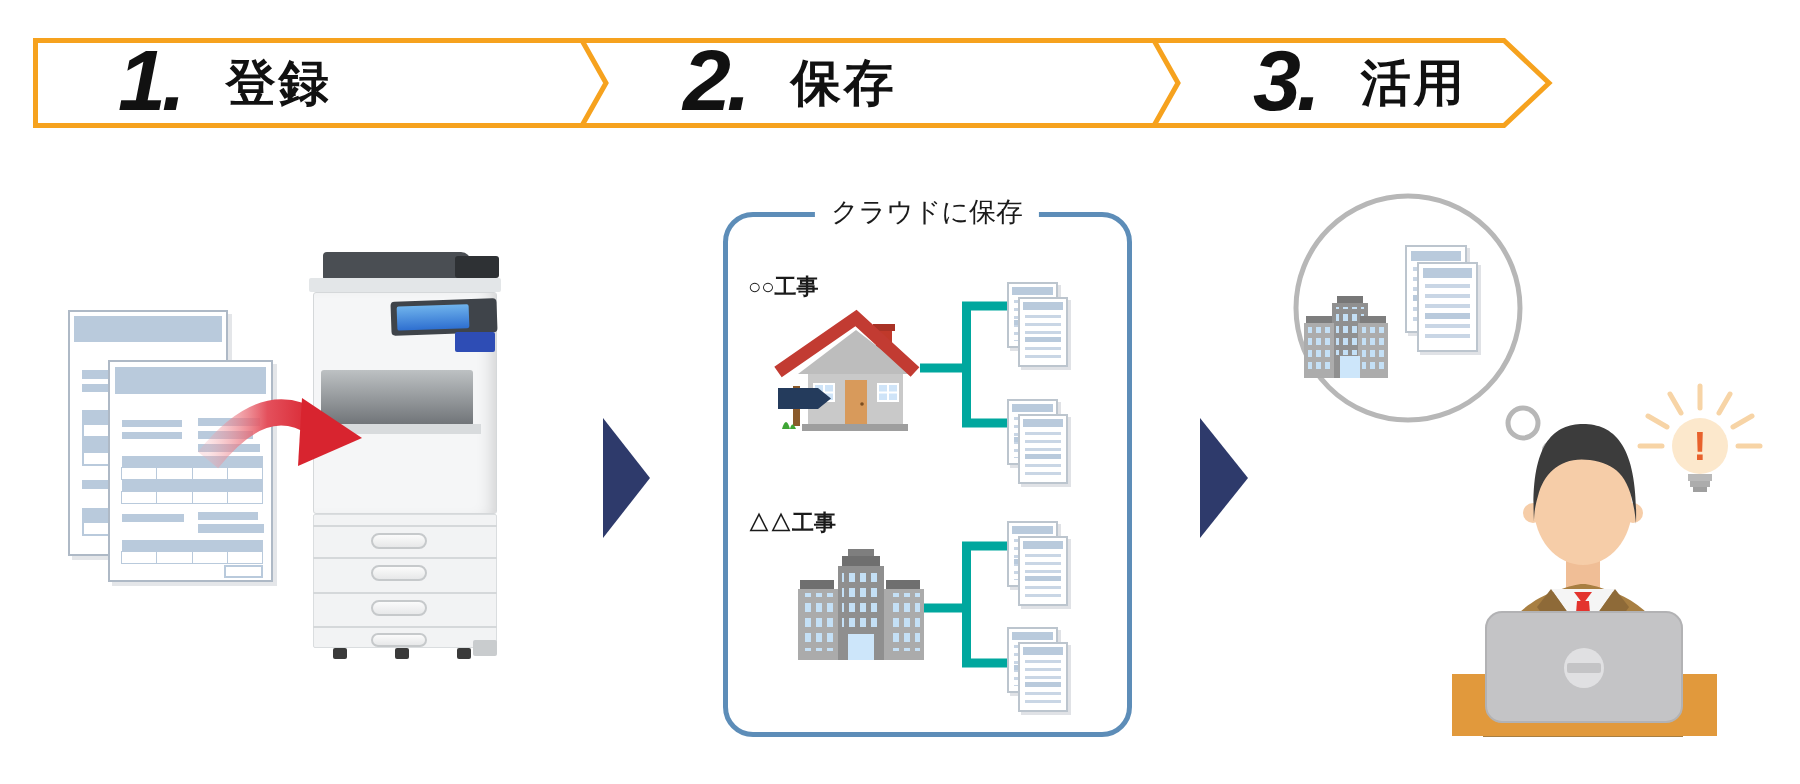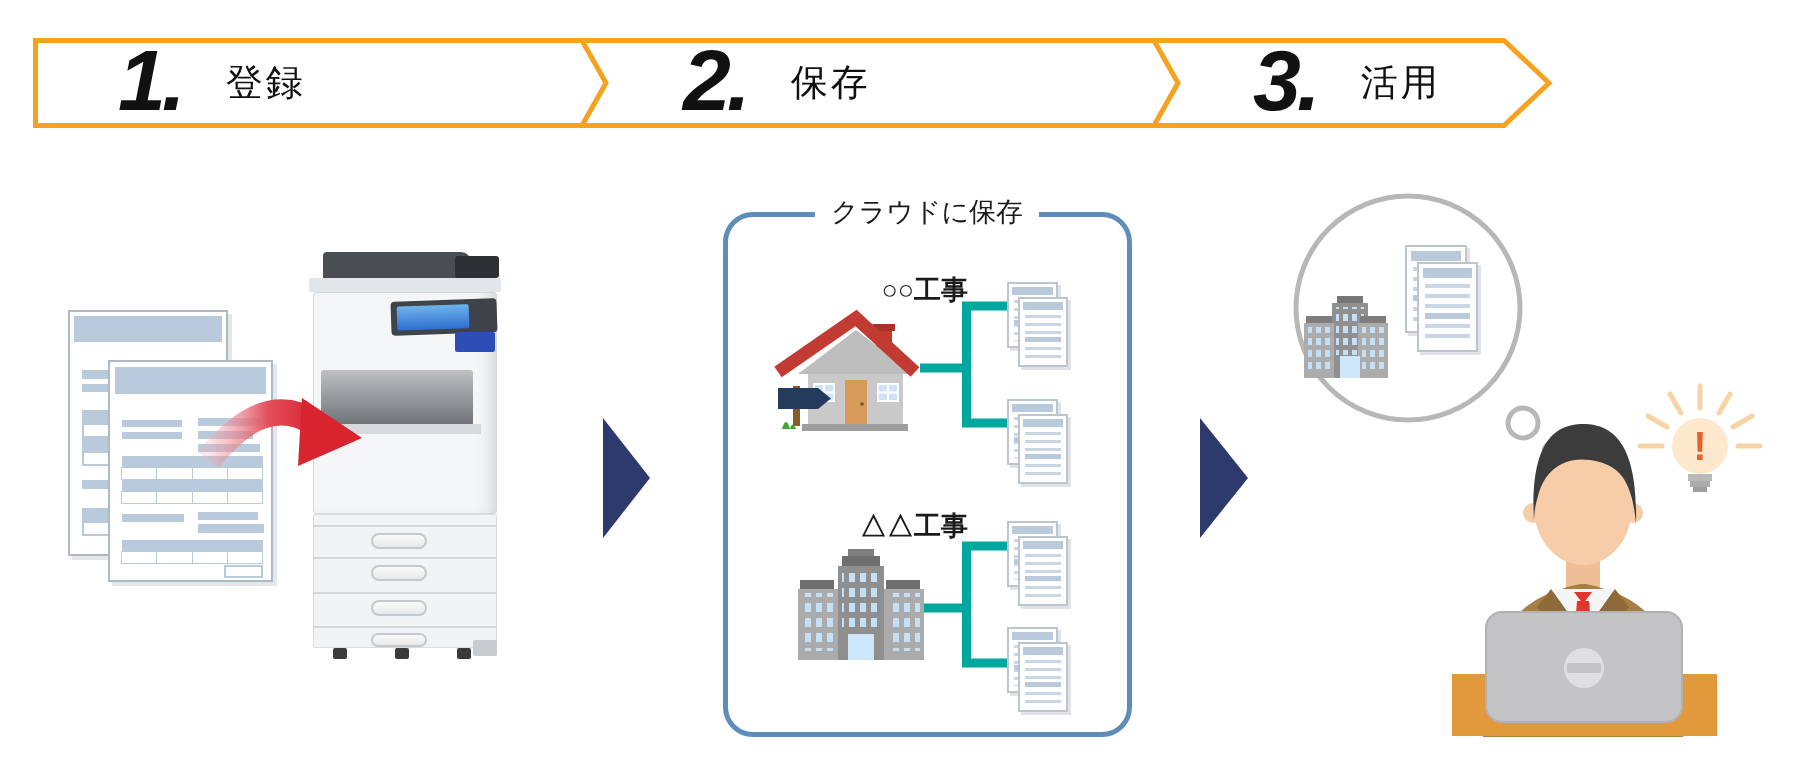--- a/index.html
+++ b/index.html
@@ -24,25 +24,25 @@
   .mini.front{width:50px;height:70px}
   .doc-md{position:absolute;width:62px;height:88px;background:#fff;border:2px solid #BCC5CE;box-shadow:3px 3px 0 rgba(130,140,155,.25)}
   .doc-md::before{content:"";position:absolute;left:4px;right:4px;top:4px;height:10px;background:#B9CADC}
   .doc-md::after{content:"";position:absolute;left:6px;right:6px;top:20px;bottom:7px;
     background:linear-gradient(#B9CADC,#B9CADC) 0 55%/100% 6px no-repeat,
     repeating-linear-gradient(180deg,#C9D6E5 0 4px,transparent 4px 10px)}
   .doc-md.front{width:61px;height:90px}
   
   .cloud-box{position:absolute;left:723px;top:212px;width:409px;height:525px;background:#fff;border:5px solid #5D8DB8;border-radius:30px}
   .cloud-legend{position:absolute;left:927px;top:194px;transform:translateX(-50%);background:#fff;padding:0 16px;font-size:27px;font-weight:normal;color:#1A1A1A;white-space:nowrap}
-  .grp-label{position:absolute;width:220px;text-align:right;font-size:27px;font-weight:bold;color:#1A1A1A}
+  .grp-label{position:absolute;width:220px;text-align:left;font-size:22px;font-weight:bold;color:#1A1A1A}
   
   .step{position:absolute;top:38px;height:90px;display:flex;align-items:center}
   .step-num{font-size:86px;font-weight:bold;font-style:italic;line-height:86px;letter-spacing:-4px;color:#111;padding-bottom:6px}
-  .step-label{font-size:37px;font-weight:normal;color:#111;margin-left:44px;letter-spacing:3px}
+  .step-label{font-size:50px;font-weight:bold;color:#111;margin-left:44px;letter-spacing:3px}
   
   .art{position:absolute;left:0;top:0;pointer-events:none}
   .excl{position:absolute;left:1700px;top:446px;transform:translate(-50%,-50%);font-size:40px;font-weight:bold;color:#E8612B}
 </style>
 </head>
 <body>
 
 <div class="cloud-box"></div>
 
 <div class="doc" style="left:68px;top:310px;width:160px;height:246px">

